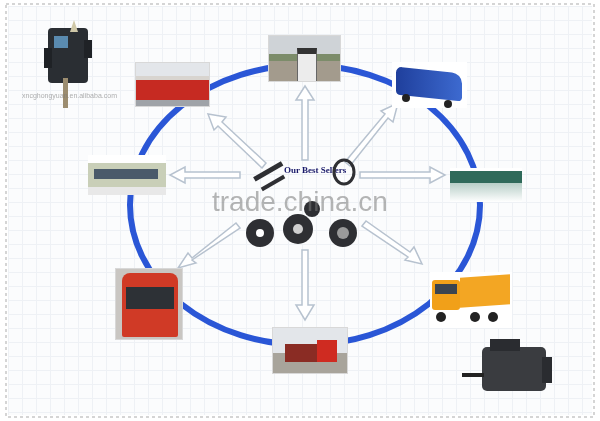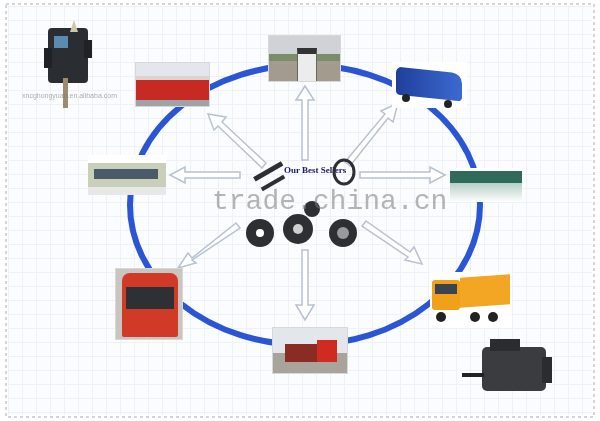--- a/index.html
+++ b/index.html
@@ -4,21 +4,21 @@
 <style>
   html, body { margin:0; padding:0; }
   body { width:600px; height:421px; background:#ffffff; position:relative; overflow:hidden; font-family:"Liberation Sans", sans-serif; }
   .frame { position:absolute; left:8px; top:6px; width:584px; height:409px; background:#fbfcfd;
     background-image: linear-gradient(#eef1f5 1px, transparent 1px), linear-gradient(90deg, #eef1f5 1px, transparent 1px);
     background-size: 14px 14px; }
   .stamp-edge { position:absolute; }
   .ring { position:absolute; left:0; top:0; }
   .pic { position:absolute; overflow:hidden; border:1px solid #d8d8d8; box-sizing:border-box; }
   .caption { position:absolute; font-family:"Liberation Serif", serif; font-weight:bold; font-size:9px; color:#1a1a6a; }
-  .watermark { position:absolute; font-family:Liberation Mono, monospace; font-size:28px; color:rgba(120,120,120,0.55); letter-spacing:0px; }
+  .watermark { position:absolute; font-family:Liberation Sans, sans-serif; font-size:28px; color:rgba(120,120,120,0.55); letter-spacing:0px; }
   .wm-small { position:absolute; font-size:7px; color:rgba(120,120,120,0.6); }
 </style>
 </head>
 <body>
 
 <div class="frame"></div>
 
 <svg class="stamp-edge" width="600" height="421" style="left:0;top:0;">
   <defs>
     <pattern id="scH" width="12" height="8" patternUnits="userSpaceOnUse">

